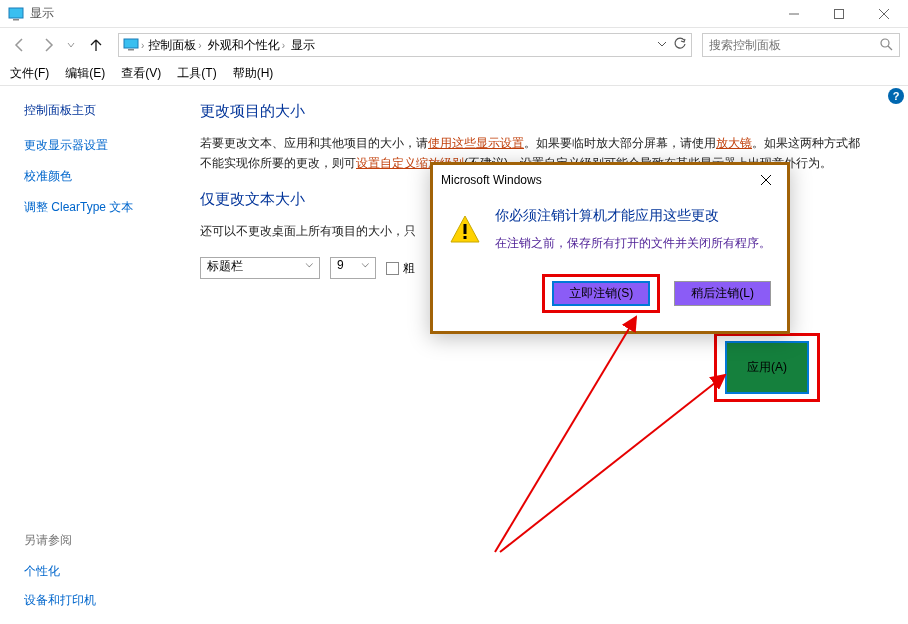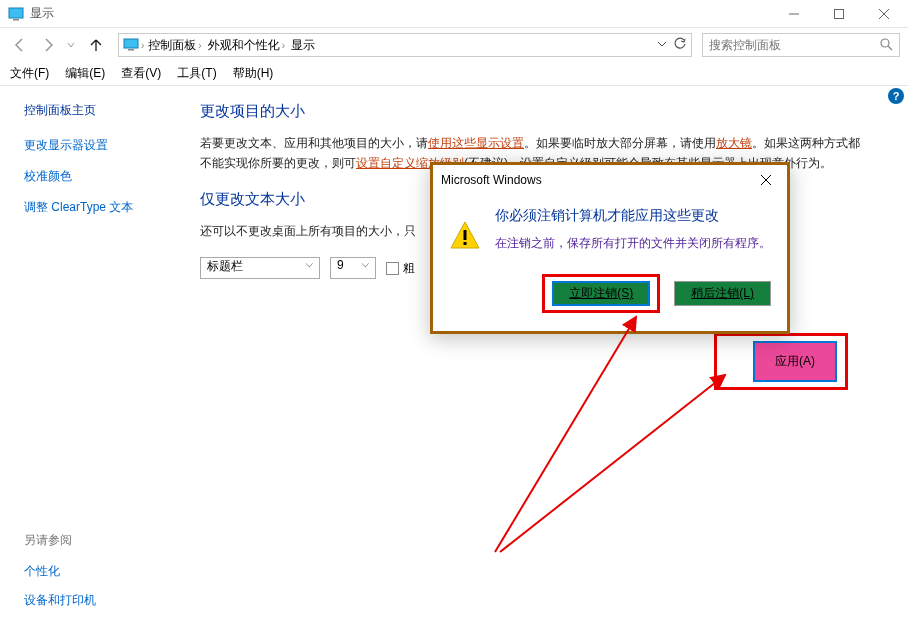--- a/index.html
+++ b/index.html
@@ -51,33 +51,33 @@
 .dropdown { border:1px solid #aaa; height: 22px; display:flex; padding:0 6px; gap:8px; background:#fff; cursor:pointer; }
 .dropdown.sz1 { width: 120px; justify-content: space-between; }
 .dropdown.sz2 { width: 46px; justify-content: space-between; }
 .dd-arrow { font-size:10px; color:#555; }
 .checkbox-wrap { display:flex; align-items:center; gap:4px; }
 .checkbox { width:13px; height:13px; border:1px solid #888; background:#fff; cursor:pointer; }
 
 
 .apply-btn-wrap { position:absolute; left: 714px; top: 333px; }
 .red-box { border: 3px solid #e60000; padding: 5px 8px; display:inline-block; }
-.win-button { border: 2px solid #0078d7; background:#ec4899; padding: 10px 20px; font-size:12px; cursor:pointer; display:inline-block;margin-left:28px; }
+.win-button { border: 2px solid #0078d7; background:#15803d; padding: 16px 20px; font-size:12px; cursor:pointer; display:inline-block; }
 
 
 .dialog { position:absolute; left: 430px; top: 162px; width: 360px; background:#fff; border:3px solid #a16207; box-shadow: 0 4px 20px rgba(0,0,0,0.25); }
 .dlg-title { height: 30px; display:flex; align-items:center; justify-content:space-between; padding: 0 8px; font-size:12px; }
 .dlg-close { width:26px; height:22px; display:flex; align-items:center; justify-content:center; cursor:pointer; }
 .dlg-body { padding: 12px 16px 18px 16px; }
-.dlg-row1 { display:flex; align-items:flex-end; gap: 14px; }
+.dlg-row1 { display:flex; align-items:center; gap: 14px; }
 .warn-icon { width:32px; height:32px; flex-shrink:0; }
 .dlg-heading { color:#003399; font-size: 14px; margin-bottom: 10px; }
 .dlg-text { font-size: 12px; color:#4c1d95; }
 .dlg-buttons { display:flex; justify-content:flex-end; gap: 14px; margin-top: 22px; align-items:center; }
-.dlg-btn { border:1px solid #999; background:#15803d; padding: 3px 16px; font-size:12px; cursor:pointer;text-decoration:underline; }
+.dlg-btn { border:1px solid #999; background:#8b5cf6; padding: 3px 16px; font-size:12px; cursor:pointer; }
 .dlg-btn.primary { border: 2px solid #0078d7; padding: 2px 15px; }
 
 
 .red-box-dlg { border:3px solid #e60000; padding: 4px 7px; display:inline-block; }
 
 
 .seealso { position:absolute; left: 24px; top: 532px; }
 .seealso h5 { font-size:12px; font-weight:normal; color:#777; margin-bottom: 14px; }
 .seealso a { display:block; color:#0066cc; text-decoration:none; font-size:12px; margin-bottom: 12px; cursor:pointer; }
 

